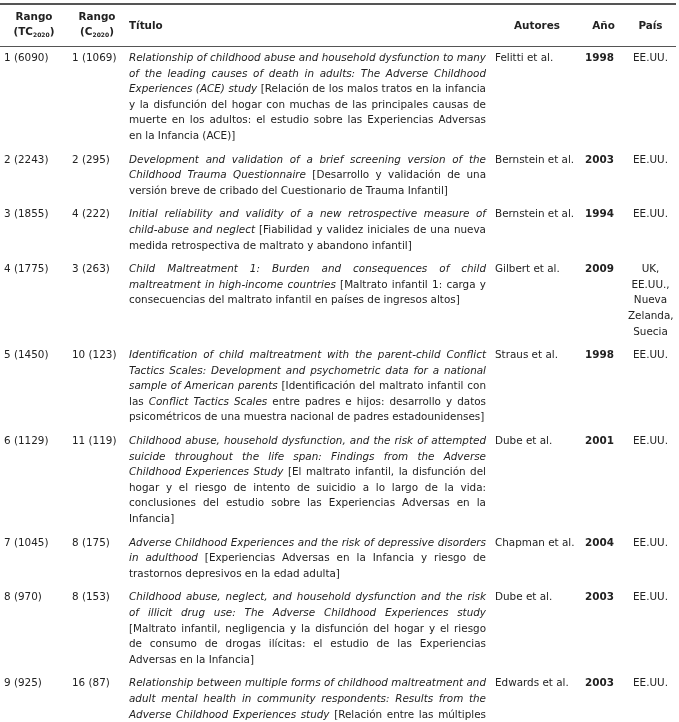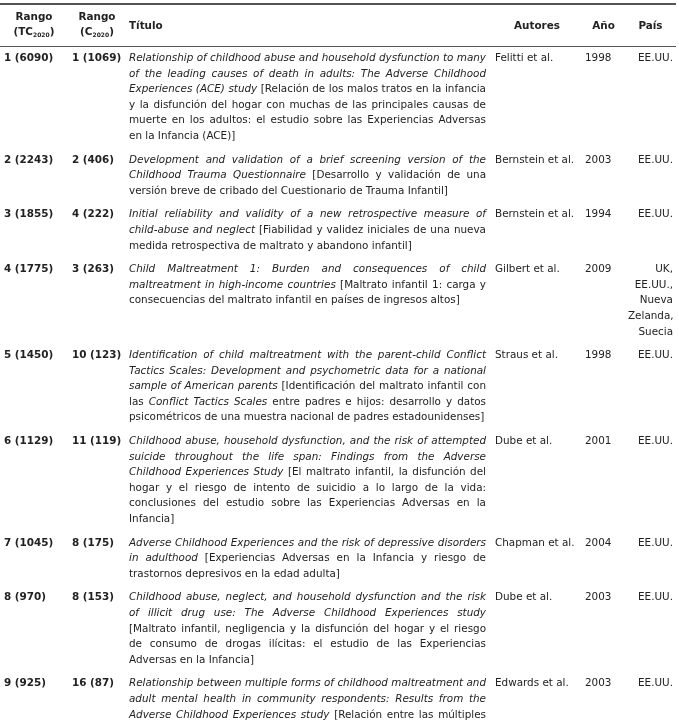--- a/index.html
+++ b/index.html
@@ -4,24 +4,24 @@
 <style>
   html, body { margin:0; padding:0; background:#ffffff; }
   body { width:679px; height:722px; overflow:hidden; font-family:"DejaVu Sans", sans-serif; color:#222; }
   .wrap { position:relative; width:676px; padding-top:3px; }
   table { width:676px; border-collapse:collapse; table-layout:fixed; font-size:10.4px; line-height:15.6px; }
   thead tr { border-top:2px solid #555; border-bottom:1.5px solid #555;margin-left:8px; }
   tbody tr:last-child { border-bottom:2px solid #555; }
   th { font-weight:bold; text-align:center; padding:4px 3px 4px 3px; vertical-align:middle; line-height:15px; }
   th.title-h { text-align:left; }
   td { vertical-align:top; padding:3px 3px 5px 3px; }
-  td.rank { padding-left:4px; white-space:nowrap;font-weight:bold; }
+  td.rank { padding-left:4px; white-space:nowrap; }
   td.title { text-align:justify; padding-right:6px;margin-left:20px; }
-  td.year { text-align:left; }
-  td.country { text-align:right; }
+  td.year { text-align:left;font-weight:bold; }
+  td.country { text-align:center; }
   .en { font-style:italic; }
   sub { font-size:6px; vertical-align:-2px; }
   col.c1 { width:68px; }
   col.c2 { width:58px; }
   col.c3 { width:366px; }
   col.c4 { width:90px; }
   col.c5 { width:43px; }
   col.c6 { width:51px; }
 </style>
 </head>
@@ -57,21 +57,21 @@
     <tr>
       <td class="rank">1 (6090)</td>
       <td class="rank">1 (1069)</td>
       <td class="title"><span class="en">Relationship of childhood abuse and household dysfunction to many of the leading causes of death in adults: The Adverse Childhood Experiences (ACE) study</span><span> [Relación de los malos tratos en la infancia y la disfunción del hogar con muchas de las principales causas de muerte en los adultos: el estudio sobre las Experiencias Adversas en la Infancia (ACE)]</span></td>
       <td>Felitti et al.</td>
       <td class="year">1998</td>
       <td class="country">EE.UU.</td>
     </tr>
     <tr>
       <td class="rank">2 (2243)</td>
-      <td class="rank">2 (406)</td>
+      <td class="rank">2 (295)</td>
       <td class="title"><span class="en">Development and validation of a brief screening version of the Childhood Trauma Questionnaire</span><span> [Desarrollo y validación de una versión breve de cribado del Cuestionario de Trauma Infantil]</span></td>
       <td>Bernstein et al.</td>
       <td class="year">2003</td>
       <td class="country">EE.UU.</td>
     </tr>
     <tr>
       <td class="rank">3 (1855)</td>
       <td class="rank">4 (222)</td>
       <td class="title"><span class="en">Initial reliability and validity of a new retrospective measure of child-abuse and neglect</span><span> [Fiabilidad y validez iniciales de una nueva medida retrospectiva de maltrato y abandono infantil]</span></td>
       <td>Bernstein et al.</td>

